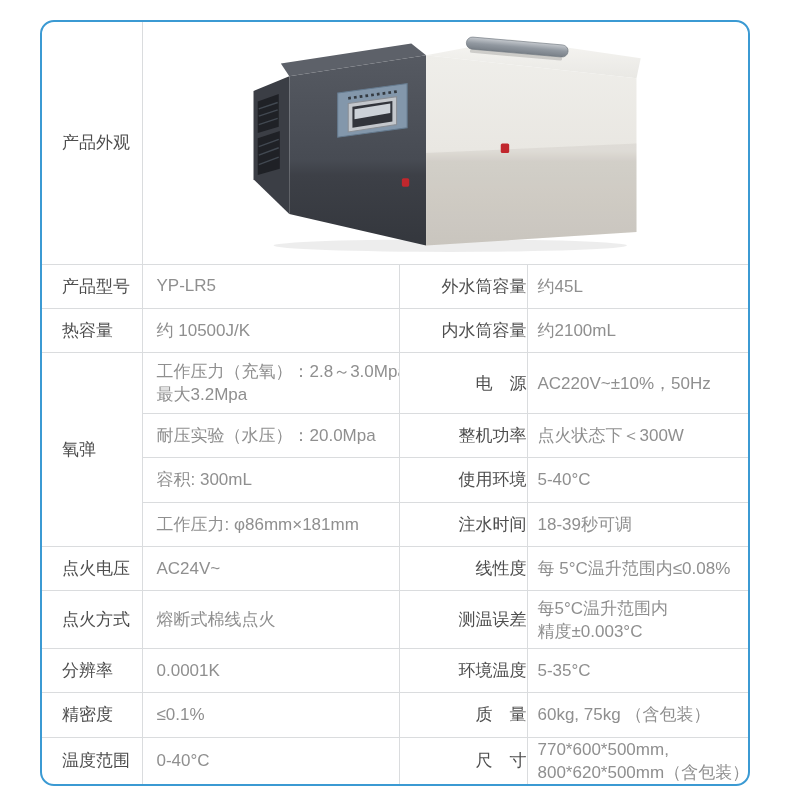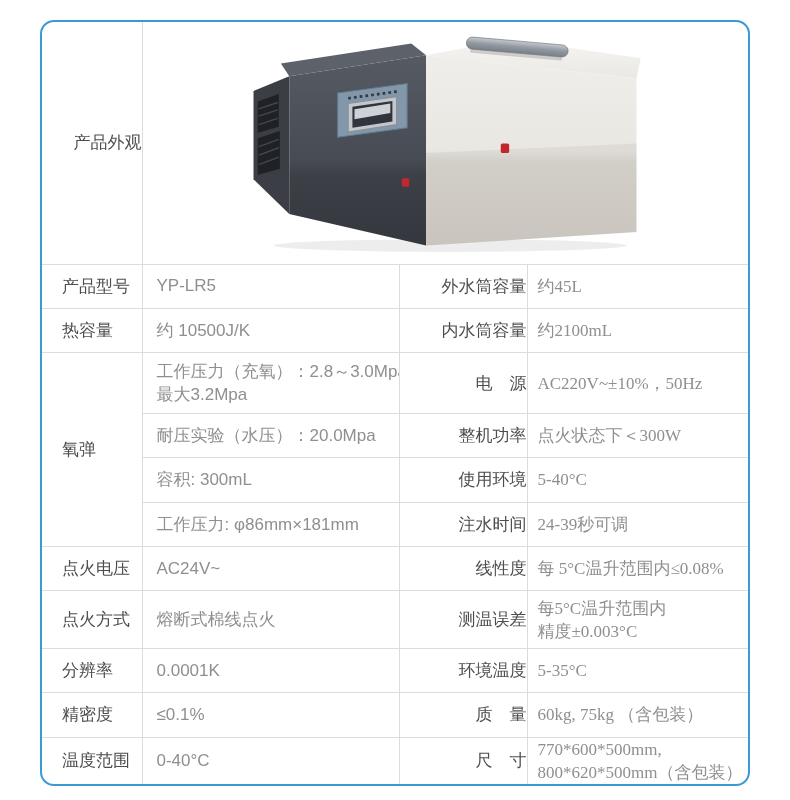--- a/index.html
+++ b/index.html
@@ -27,23 +27,23 @@
   td {
     border: 1px solid #dadcde;
     vertical-align: middle;
     font-size: 17px;
     overflow: hidden;
     white-space: nowrap;
   }
   td.lab1 { padding-left: 20px; color: #4d4d4d; }
   td.val1 { padding-left: 14px; color: #8f8f8f; }
   td.lab2 { padding-left: 13px; color: #4d4d4d; text-align: right; }
-  td.val2 { padding-left: 10px; color: #8f8f8f; font-family: Liberation Serif, serif; }
+  td.val2 { padding-left: 10px; color: #8f8f8f; }
   td .line { display: block; line-height: 23px; }
-  tr.r-img  { height: 240px; text-align: right; }
+  tr.r-img  { height: 240px; }
   tr.r-std  { height: 44px; }
   tr.r-tall { height: 60px; }
   tr.r-t2   { height: 57px; }
   tr.r-t3   { height: 39px; }
   .photo-cell { text-align: center; vertical-align: middle; }
   .photo-cell svg { display: inline-block; margin-top: 6px; }
 </style>
 </head>
 <body>
 
@@ -159,21 +159,21 @@
 
     <tr class="r-std">
       <td class="val1">容积: 300mL</td>
       <td class="lab2">使用环境</td>
       <td class="val2">5-40°C</td>
     </tr>
 
     <tr class="r-std">
       <td class="val1">工作压力: φ86mm×181mm</td>
       <td class="lab2">注水时间</td>
-      <td class="val2">24-39秒可调</td>
+      <td class="val2">18-39秒可调</td>
     </tr>
 
     <tr class="r-std">
       <td class="lab1">点火电压</td>
       <td class="val1">AC24V~</td>
       <td class="lab2">线性度</td>
       <td class="val2">每 5°C温升范围内≤0.08%</td>
     </tr>
 
     <tr class="r-t2">

